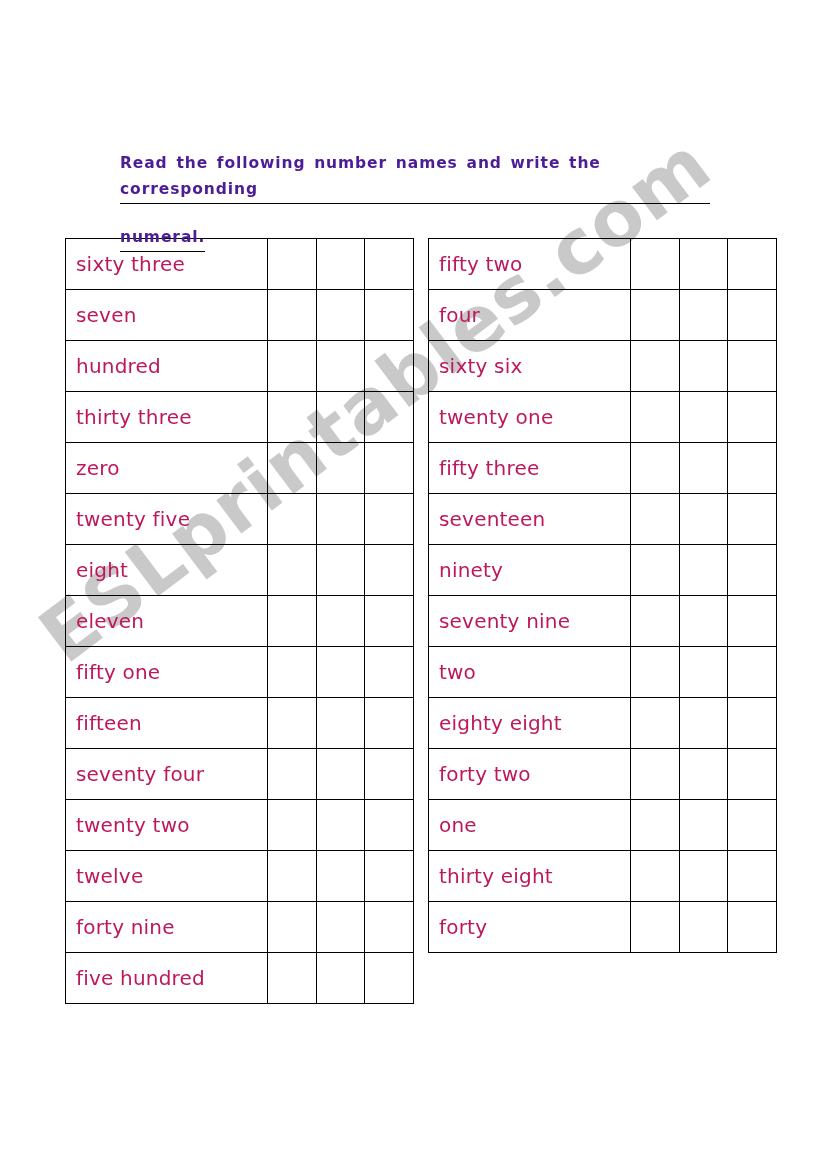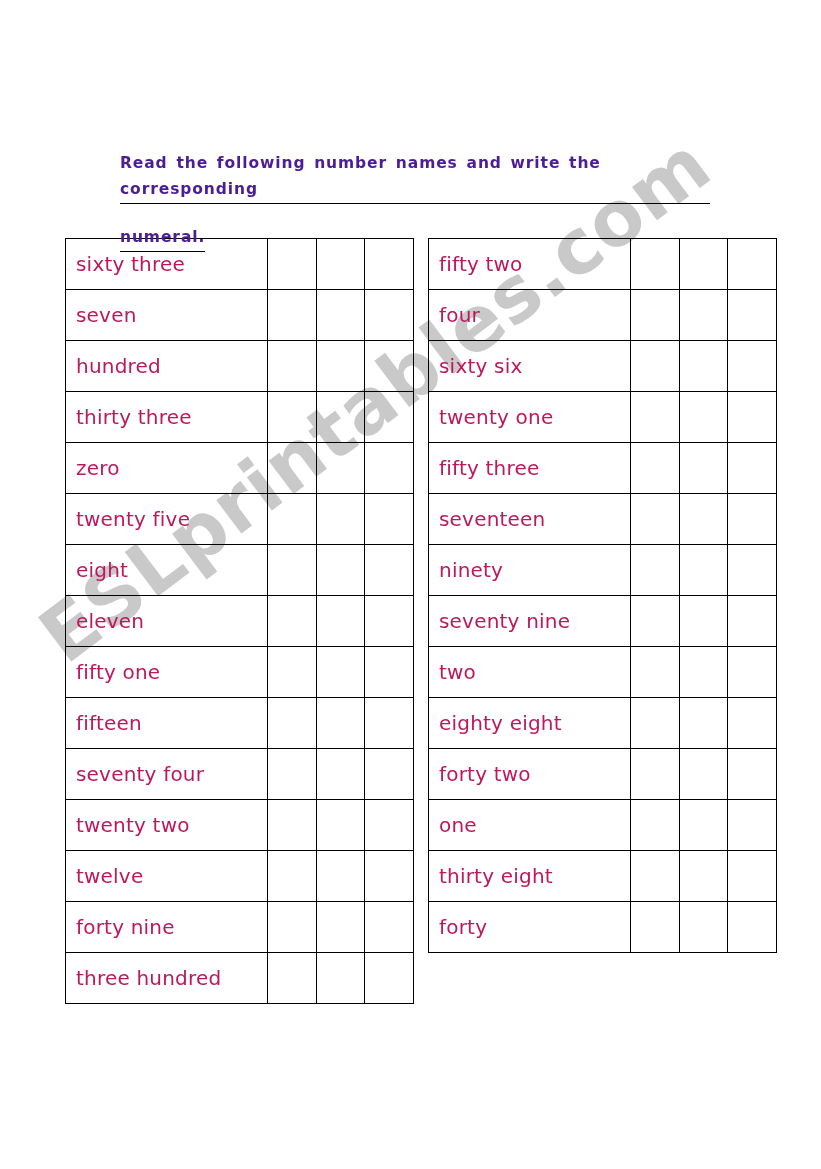--- a/index.html
+++ b/index.html
@@ -191,21 +191,21 @@
           <td class="blank-cell"></td>
           <td class="blank-cell"></td>
         </tr>
         <tr>
           <td class="name-cell">forty nine</td>
           <td class="blank-cell"></td>
           <td class="blank-cell"></td>
           <td class="blank-cell"></td>
         </tr>
         <tr>
-          <td class="name-cell">three hundred</td>
+          <td class="name-cell">five hundred</td>
           <td class="blank-cell"></td>
           <td class="blank-cell"></td>
           <td class="blank-cell"></td>
         </tr>
       </tbody>
   </table>
 
   <table id="table-right" class="sheet-table">
     <tbody>
         <tr>

